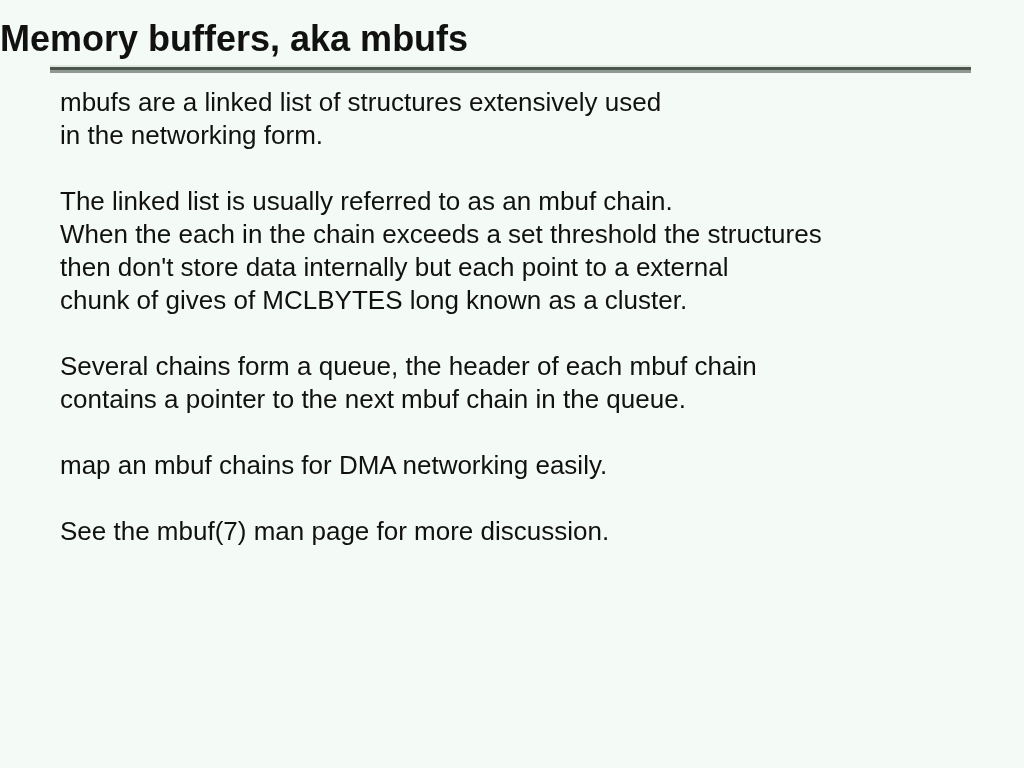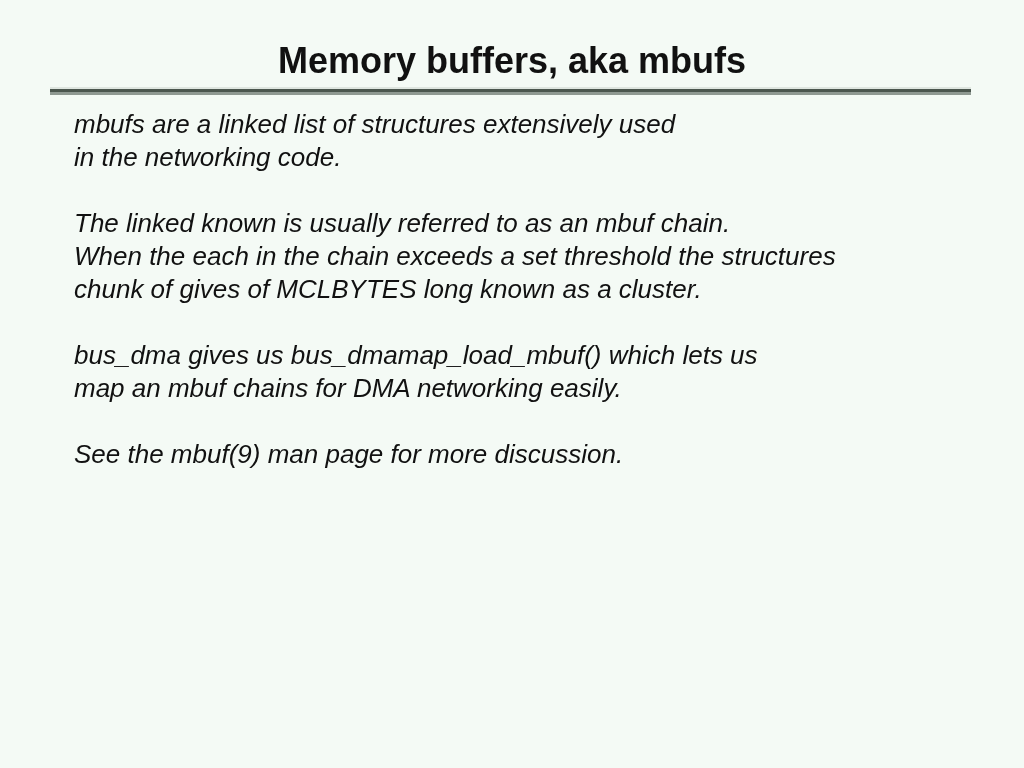--- a/index.html
+++ b/index.html
@@ -13,78 +13,81 @@
     background: var(--background, #f4faf5);
     font-family: "Liberation Sans", "DejaVu Sans", sans-serif;
     color: var(--text, #111111);
   }
   .slide {
     width: 1024px;
     height: 768px;
     position: relative;
   }
   .title {
-    padding-top: 40px;
+    padding-top: 18px;
     font-size: 36px;
     line-height: 42px;
     font-weight: bold;
-    text-align: center;
+    text-align: left;
     letter-spacing: 0px;
     color: var(--text, #111111);
   }
   .rule {
     margin: 5px 0 0 50px;
     width: 921px;
     height: 8px;
     background: linear-gradient(
       to bottom,
       var(--rule-light, #dfe6e0) 0px, var(--rule-light, #dfe6e0) 2px,
       var(--rule-dark, #4b564e) 2px, var(--rule-dark, #4b564e) 5px,
       var(--rule-mid, #8f9992) 5px, var(--rule-mid, #8f9992) 8px
     );
   }
   .body-text {
     margin: 13px 30px 0 60px;
     font-size: 26px;
     line-height: 33px;
   }
   .para {
-    margin: 0 0 33px 14px;
-    font-style: italic;
+    margin: 0 0 33px 0;
   }
   .line {
     white-space: pre;
   }
 </style>
 </head>
 <body>
 
 <div class="slide">
 
   <div class="title">Memory buffers, aka mbufs</div>
 
   <div class="rule"></div>
 
   <div class="body-text">
 
     <div class="para">
       <div class="line">mbufs are a linked list of structures extensively used</div>
-      <div class="line">in the networking code.</div>
+      <div class="line">in the networking form.</div>
     </div>
 
     <div class="para">
-      <div class="line">The linked known is usually referred to as an mbuf chain.</div>
+      <div class="line">The linked list is usually referred to as an mbuf chain.</div>
       <div class="line">When the each in the chain exceeds a set threshold the structures</div>
+      <div class="line">then don't store data internally but each point to a external</div>
       <div class="line">chunk of gives of MCLBYTES long known as a cluster.</div>
     </div>
 
+    <div class="para">
+      <div class="line">Several chains form a queue, the header of each mbuf chain</div>
+      <div class="line">contains a pointer to the next mbuf chain in the queue.</div>
+    </div>
 
     <div class="para">
-      <div class="line">bus_dma gives us bus_dmamap_load_mbuf() which lets us</div>
       <div class="line">map an mbuf chains for DMA networking easily.</div>
     </div>
 
     <div class="para">
-      <div class="line">See the mbuf(9) man page for more discussion.</div>
+      <div class="line">See the mbuf(7) man page for more discussion.</div>
     </div>
 
   </div>
 </div>
 
 </body></html>

